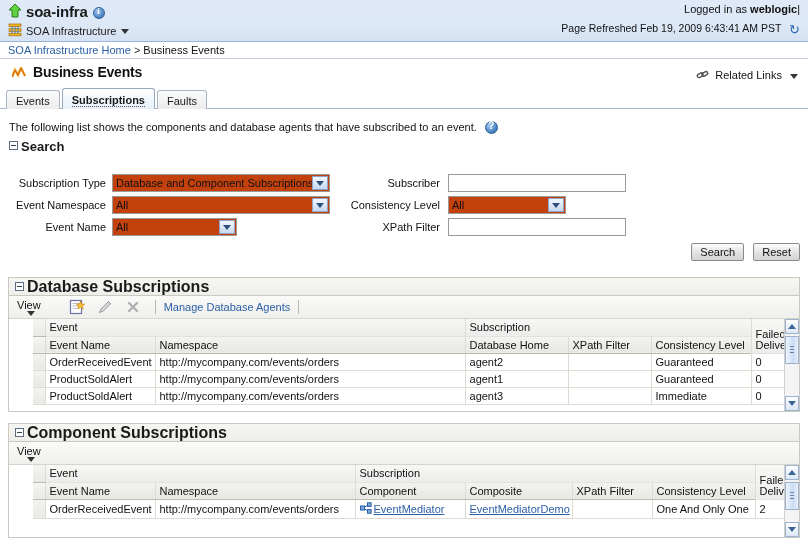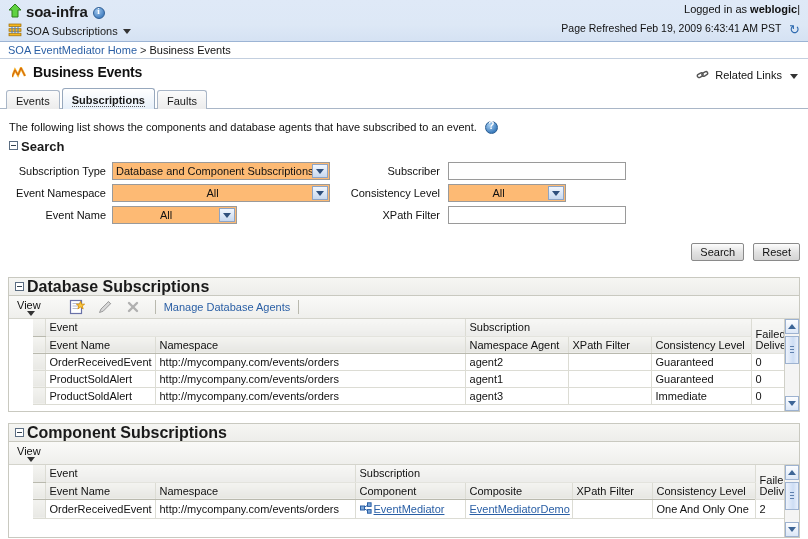--- a/index.html
+++ b/index.html
@@ -109,27 +109,27 @@
   
   .sec-head { padding:6px 0 0 9px; font-size:13px; font-weight:bold; color:#1a1a1a; }
   .toggler {
     display:inline-block; width:9px;height:9px; border:1px solid #5b6d82;
     background:#fff; position:relative; margin-right:3px; top:-1px;
   }
   .toggler::after{
     content:""; position:absolute; left:1px; right:1px; top:3px; height:1px; background:#33414f;
   }
 
-  .search-area { position:relative; height:78px; margin-top:4px;text-decoration:underline; }
+  .search-area { position:relative; height:78px; margin-top:16px;text-decoration:underline; }
   .fld { position:absolute; display:flex; align-items:center; }
   .fld-label { font-size:11px; color:#111; text-align:right; }
   .sel {
-    height:18px; border:1px solid #9a9a9a; background:#fdba74;
+    height:18px; border:1px solid #9a9a9a; background:#c2410c;
     font-size:11px; color:#111; padding:0 20px 0 3px;
-    line-height:16px; position:relative; white-space:nowrap; overflow:hidden;text-align:center;
+    line-height:16px; position:relative; white-space:nowrap; overflow:hidden;
   }
   .sel .arrow {
     position:absolute; right:1px; top:1px; width:16px; height:14px;
     background: linear-gradient(to bottom,#f2f6fd,#c8d8ef);
     border:1px solid #8ea4c4;
     display:flex; align-items:center; justify-content:center;
   }
   .sel .arrow i {
     display:block; width:0;height:0;
     border-left:4px solid transparent; border-right:4px solid transparent;
@@ -255,37 +255,37 @@
       </div>
       <div class="svc-row">
         <span>
           <svg width="14" height="14" viewBox="0 0 14 14">
             <rect x="1" y="1" width="12" height="2.6" fill="#f6b71e" stroke="#9a6a07" stroke-width="0.7"></rect>
             <rect x="1" y="5.7" width="12" height="2.6" fill="#f6b71e" stroke="#9a6a07" stroke-width="0.7"></rect>
             <rect x="1" y="10.2" width="12" height="2.6" fill="#f6b71e" stroke="#9a6a07" stroke-width="0.7"></rect>
             <path d="M4,3.6 L4,10.2 M10,3.6 L10,10.2 M7,3.6 L7,10.2" stroke="#4a7fc1" stroke-width="1"></path>
           </svg>
         </span>
-        <span class="svc-name">SOA Subscriptions</span>
+        <span class="svc-name">SOA Infrastructure</span>
         <span class="caret-down"></span>
       </div>
     </div>
     <div class="banner-right">
       <div class="logged-in">
         <span>Logged in as </span><b>weblogic</b><span>|</span>
       </div>
       <div class="refresh-line">
         <span>Page Refreshed Feb 19, 2009 6:43:41 AM PST</span>
         <span class="refresh-ico">↻</span>
       </div>
     </div>
   </div>
 
   <div class="breadcrumb">
-    <a class="bc-link" href="#">SOA EventMediator Home</a><span class="bc-sep">&gt;</span><span class="bc-cur">Business Events</span>
+    <a class="bc-link" href="#">SOA Infrastructure Home</a><span class="bc-sep">&gt;</span><span class="bc-cur">Business Events</span>
   </div>
 
   <div class="title-bar">
     <span class="title-ico">
       <svg width="14" height="12" viewBox="0 0 14 12">
         <polyline points="0,10 3,3 6,8 9,1 13,9" fill="none" stroke="#f2a922" stroke-width="2.4"></polyline>
         <polyline points="0,10 3,3 6,8 9,1 13,9" fill="none" stroke="#c44e0a" stroke-width="0.8"></polyline>
       </svg>
     </span>
     <span class="page-title">Business Events</span>
@@ -444,21 +444,21 @@
                 <th class="grp" colspan="3">Subscription</th>
                 <th class="grp failed" rowspan="2">
                   <div>Failed</div>
                   <div>Deliveries</div>
                 </th>
               </tr>
               <tr>
                 <th class="rowhandle"></th>
                 <th class="col">Event Name</th>
                 <th class="col">Namespace</th>
-                <th class="col">Namespace Agent</th>
+                <th class="col">Database Home</th>
                 <th class="col">XPath Filter</th>
                 <th class="col">Consistency Level</th>
               </tr>
             </thead>
             <tbody>
               <tr>
                 <td class="rowhandle"></td>
                 <td class="cell">OrderReceivedEvent</td>
                 <td class="cell">http://mycompany.com/events/orders</td>
                 <td class="cell">agent2</td>

